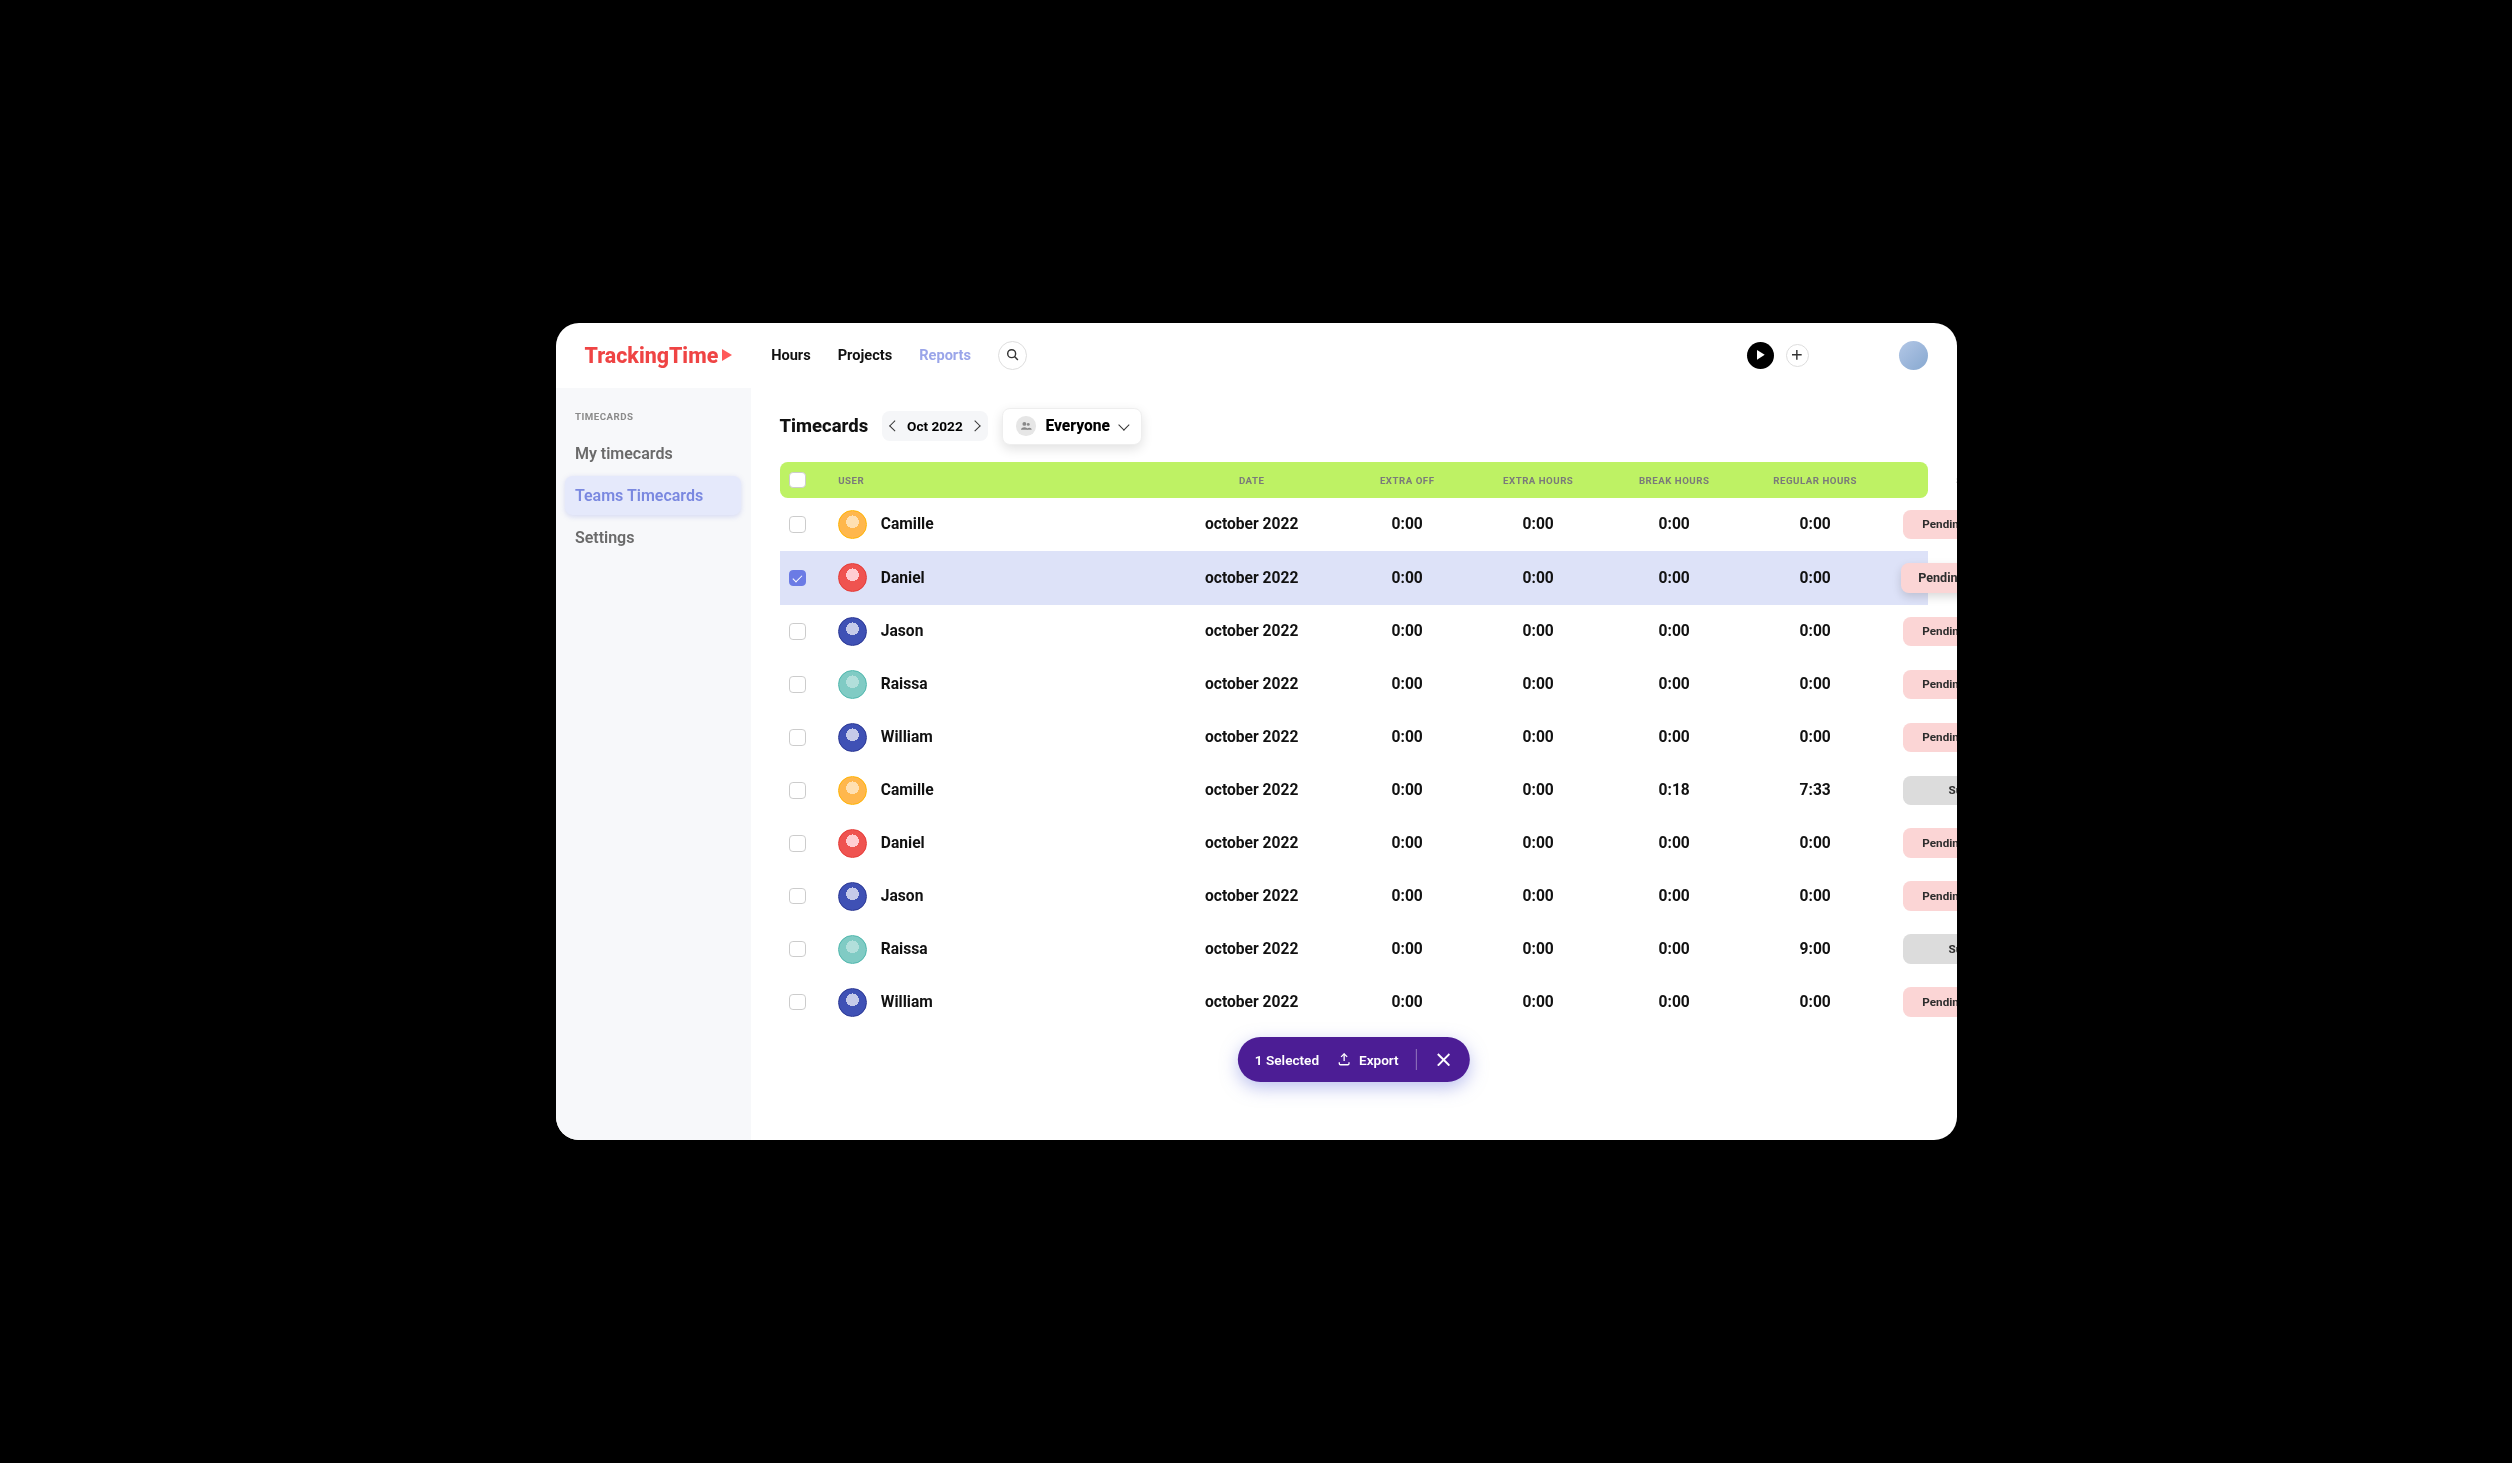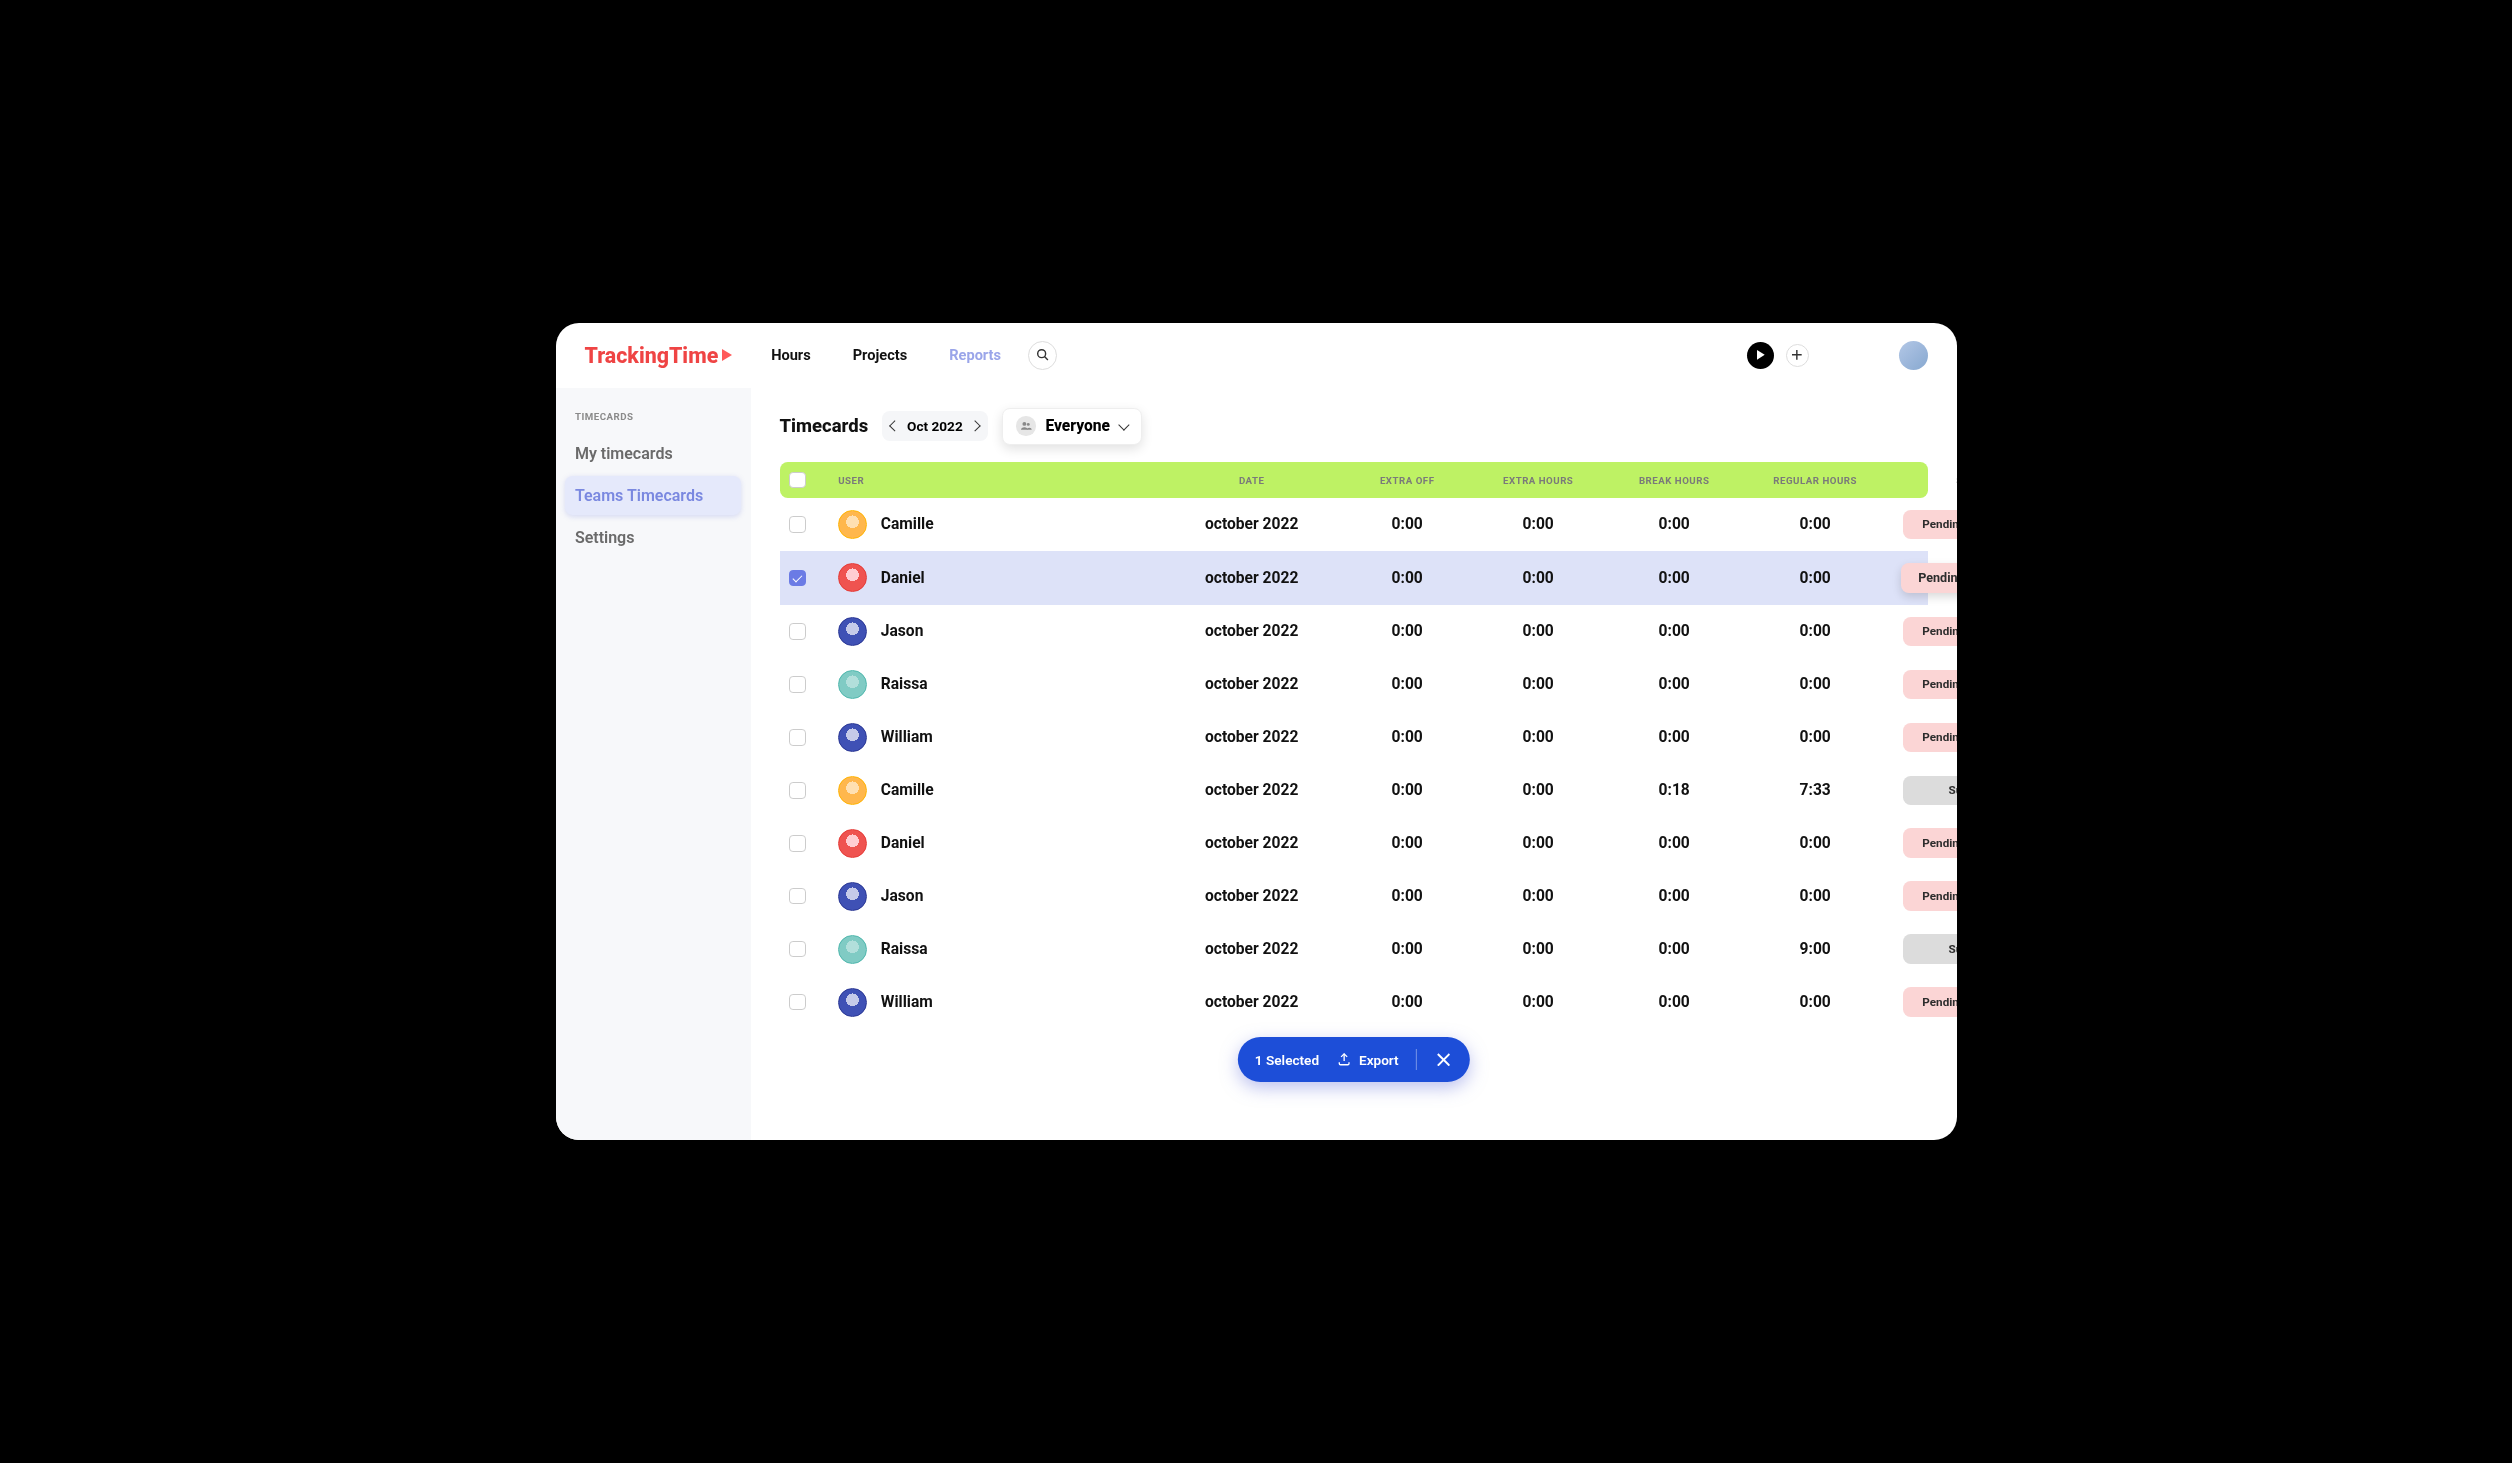--- a/index.html
+++ b/index.html
@@ -37,21 +37,21 @@
     margin-right: 39px;
   }
   .logo-accent {
     display: inline-block;
     margin-left: 3.9px;
     width: 0; height: 0;
     border-top: 6.8px solid transparent;
     border-bottom: 6.8px solid transparent;
     border-left: 10.7px solid #ff5a5a;
   }
-  .nav { display: flex; gap: 42px; justify-content: space-between; }
+  .nav { display: flex; gap: 27px; justify-content: space-between; }
   .nav-item { font-size: 14.6px; font-weight: 700; color: #111; cursor: pointer; }
   .nav-item.active { color: #9aa5e9; }
   .search-btn {
     margin-left: 27px;
     width: 29px; height: 29px;
     border: 1px solid #ddd;
     border-radius: 50%;
     display: flex; align-items: center; justify-content: center;
     cursor: pointer;
   }
@@ -239,21 +239,21 @@
   .status-submitted { background: #dcdcdc; color: #2d2d2d; }
   .row.selected .status-badge {
     box-shadow: 0 3.9px 9.7px rgba(0,0,0,0.15);
     font-size: 12.6px;
   }
   .floating-bar {
     position: absolute;
     left: 50%;
     transform: translateX(-50%);
     bottom: 58px;
-    background: #1d4ed8;
+    background: #4c1d95;
     color: #fff;
     border-radius: 972px;
     display:flex;
     align-items:center;
     padding: 11.7px 17.5px;
     gap: 17.5px;
     font-size: 13.6px;
     font-weight: 600;
     box-shadow: 0 5.8px 17.5px rgba(122,132,224,0.5);
     justify-content: center;

